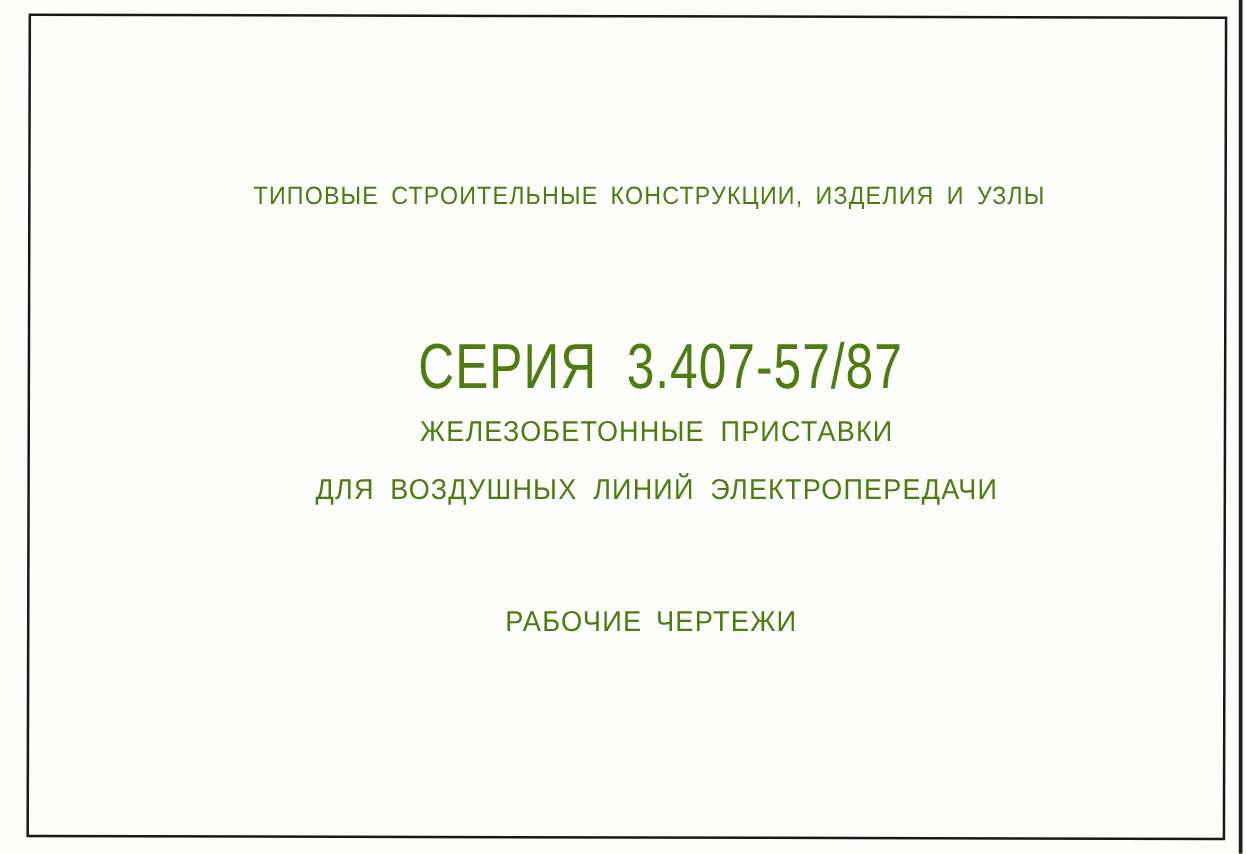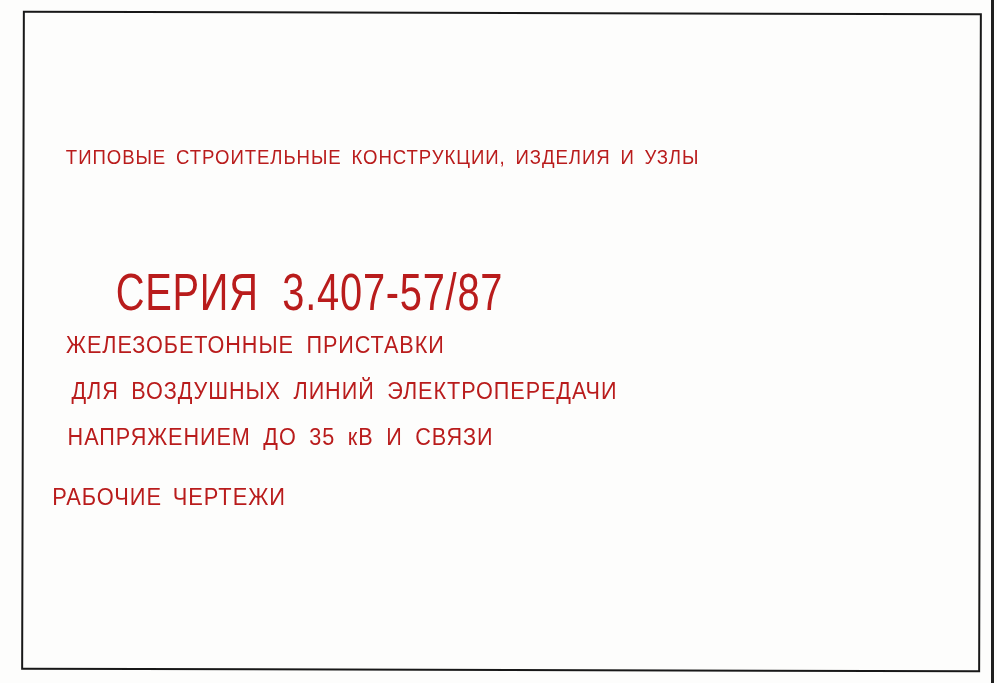--- a/index.html
+++ b/index.html
@@ -37,23 +37,23 @@
     width: 959px;
     height: 659px;
     box-sizing: border-box;
     border: 2px solid #181818;
     transform: rotate(0.15deg);
   }
   .textline {
     position: absolute;
     left: 0;
     width: 100%;
-    text-align: left;
+    text-align: center;
     white-space: pre;
-    color: #b91c1c;
+    color: #4d7c0f;
   }
   .condense {
     display: inline-block;
     transform-origin: 50% 50%;
   }
   .category {
     top: 123px;
     font-size: 20px;
     letter-spacing: 1px;
     word-spacing: 4px;
@@ -100,21 +100,18 @@
   </div>
 
   <div class="textline subtitle sub-1">
     <span class="condense">ДЛЯ ВОЗДУШНЫХ ЛИНИЙ ЭЛЕКТРОПЕРЕДАЧИ</span>
   </div>
 
   <div class="textline subtitle sub-0">
     <span class="condense">ЖЕЛЕЗОБЕТОННЫЕ ПРИСТАВКИ</span>
   </div>
 
-  <div class="textline subtitle sub-2">
-    <span class="condense">НАПРЯЖЕНИЕМ ДО 35 кВ И СВЯЗИ</span>
-  </div>
 
   <div class="textline doctype">
     <span class="condense">РАБОЧИЕ ЧЕРТЕЖИ</span>
   </div>
 
 </div>
 
 </body></html>

